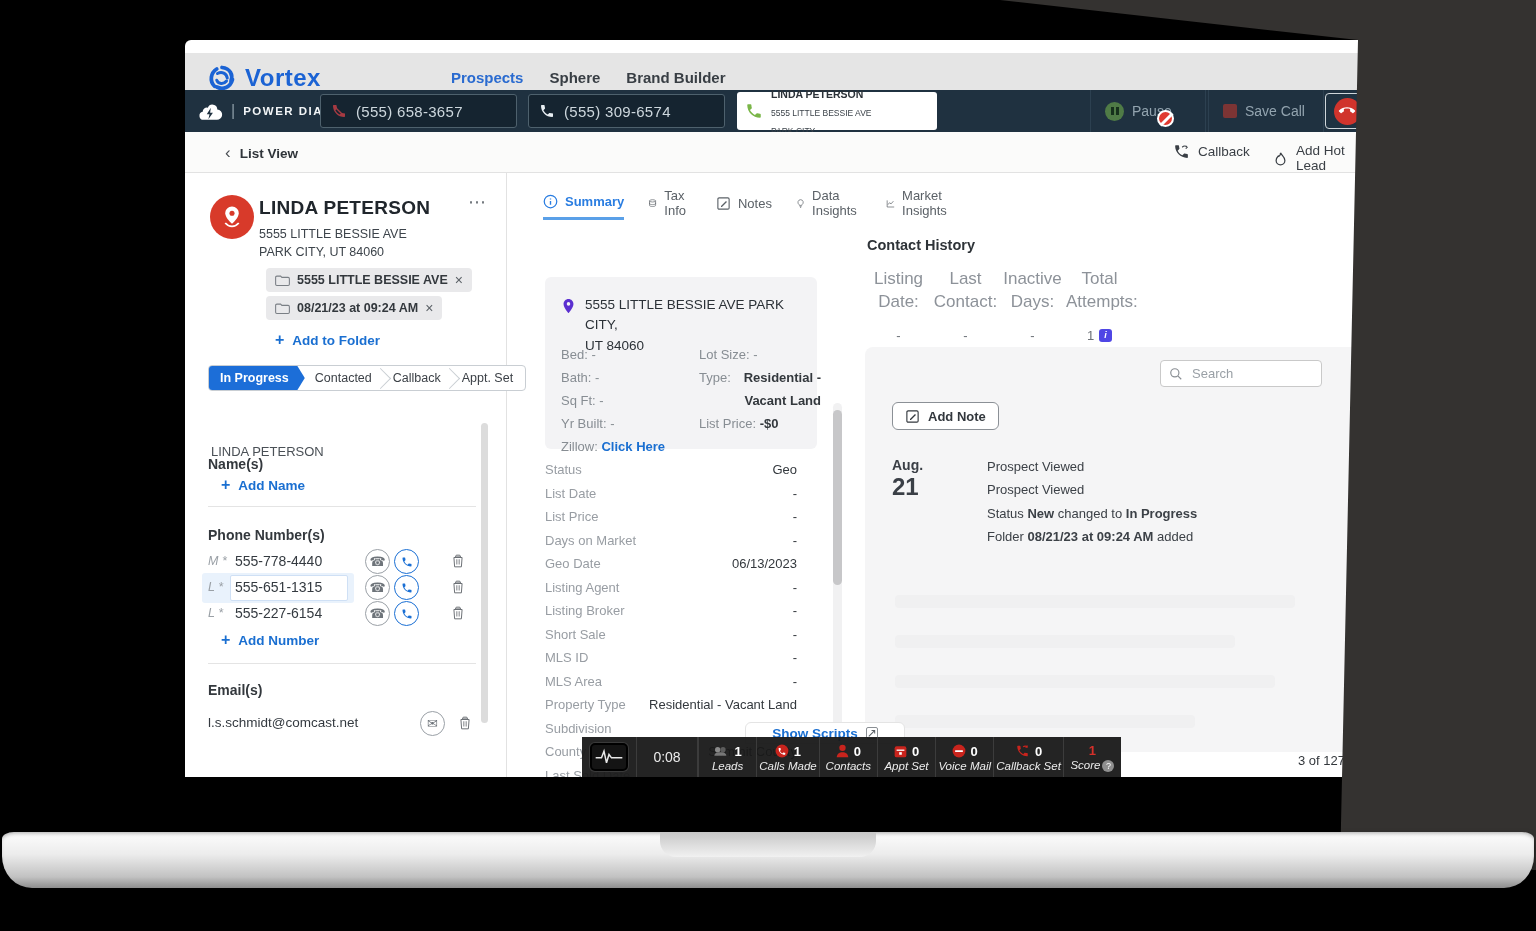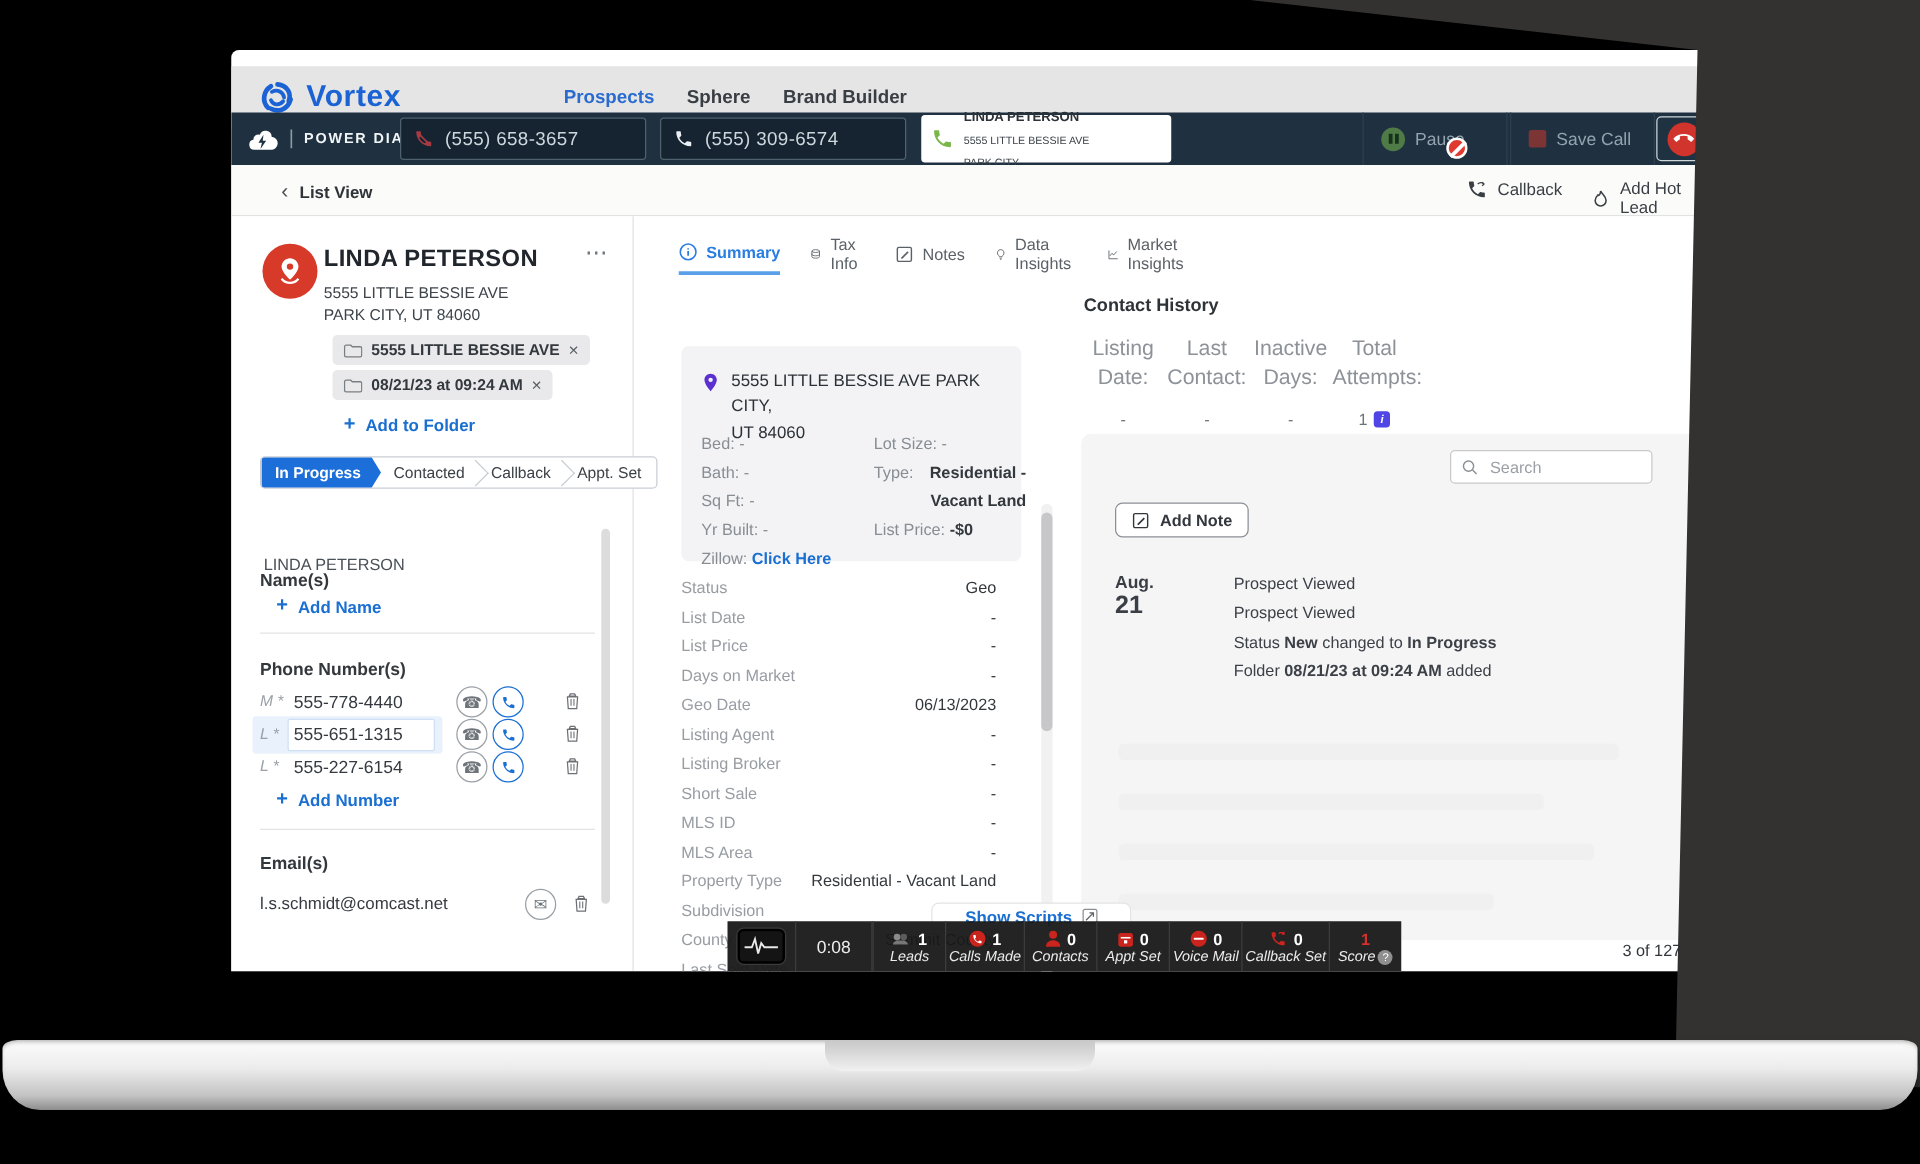--- a/index.html
+++ b/index.html
@@ -130,21 +130,21 @@
   .info-badge{width:13px;height:13px;border-radius:3px;background:#4f46e5;color:#fff;font-size:9px;font-weight:bold;
               display:inline-flex;align-items:center;justify-content:center;font-style:italic;}
   .gray-card{position:absolute;left:0;top:174px;width:500px;height:405px;background:#f5f5f6;border-radius:8px;}
   .search-box{position:absolute;left:295px;top:13px;width:162px;height:27px;background:#fff;border:1px solid #c9c9c9;
               border-radius:4px;display:flex;align-items:center;gap:7px;padding:0 8px;}
   .search-box input{border:none;outline:none;font-size:13px;color:#3a3f45;width:115px;background:transparent;}
   .search-box input::placeholder{color:#9aa0a6;}
   .add-note{position:absolute;left:27px;top:55px;height:28px;background:#fff;border:1px solid #8b9096;border-radius:6px;
             display:flex;align-items:center;gap:8px;padding:0 12px;font-size:13px;font-weight:bold;color:#32373d;cursor:pointer;}
   .tl-month{position:absolute;left:27px;top:110px;font-size:14px;font-weight:bold;color:#3a3f46;}
-  .tl-day{position:absolute;left:27px;top:126px;font-size:20px;font-weight:bold;color:#3a3f46;}
+  .tl-day{position:absolute;left:27px;top:126px;font-size:24px;font-weight:bold;color:#3a3f46;}
   .tl-ev{position:absolute;left:85px;font-size:13px;color:#3c4147;margin-left:37px;}
   .ghost{position:absolute;background:#ededee;border-radius:4px;opacity:.65;}
   .pagination{position:absolute;right:20px;bottom:9px;font-size:13px;color:#33373c;}
 
   
   .stats-bar{position:absolute;left:373px;top:697px;width:539px;height:40px;background:rgba(24,24,24,.95);
              display:flex;align-items:stretch;z-index:30;color:#fff;margin-left:24px;}
   .ekg-box{width:38px;height:28px;margin:6px 4px 6px 8px;background:#141414;border:2px solid #000;border-radius:5px;
            box-shadow:0 0 0 1px #3a3a3a;display:flex;align-items:center;justify-content:center;}
   .timer{width:62px;display:flex;align-items:center;justify-content:center;font-size:14px;color:#ececec;

